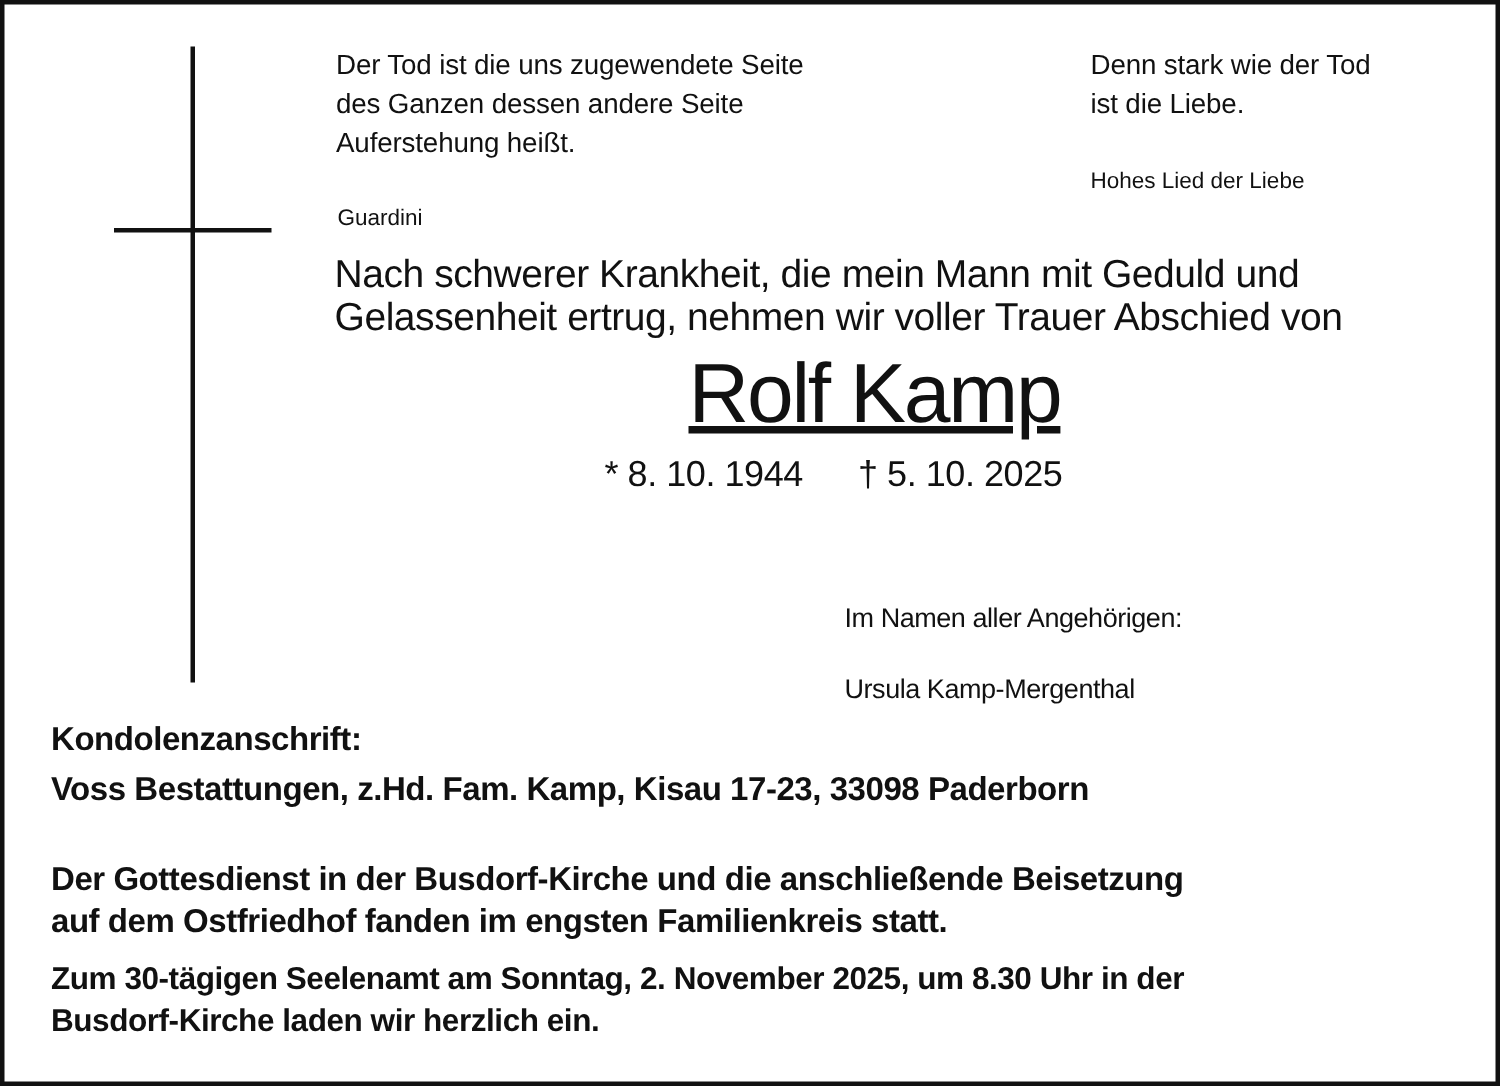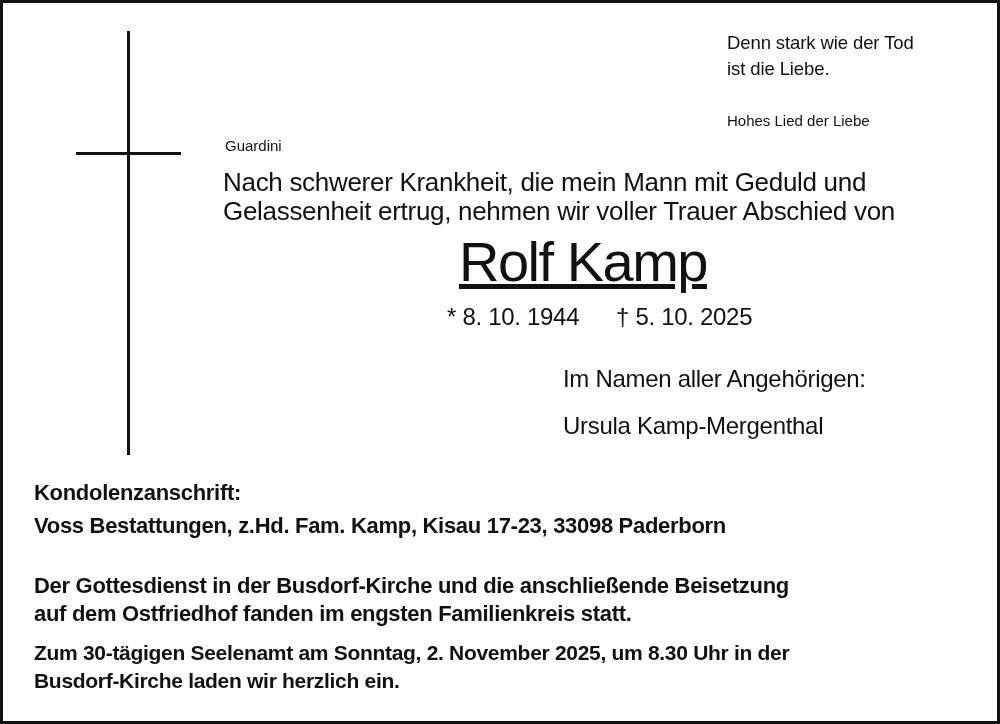--- a/index.html
+++ b/index.html
@@ -11,50 +11,55 @@
     }
     .abs { position: absolute; white-space: nowrap; }
     .cross-v { position: absolute; left: 124px; top: 28px; width: 3px; height: 424px; background: #111; }
     .cross-h { position: absolute; left: 73px; top: 149px; width: 105px; height: 3px; background: #111; }
     .quote { font-size: 18.5px; line-height: 26px; letter-spacing: -0.1px; }
     .source { font-size: 15px; margin-top: 16px; }
     .intro { font-size: 26px; line-height: 29px; letter-spacing: -0.3px; }
     .name { font-size: 56px; letter-spacing: -1.5px; text-decoration: underline; }
     .dates { font-size: 24px; letter-spacing: -0.3px; }
     .dates span { display: inline-block; }
-    .sign { font-size: 24px; letter-spacing: -0.3px; }
+    .sign { font-size: 18px; letter-spacing: -0.3px; margin-top: 37px; }
     .body { font-size: 22px; line-height: 28px; letter-spacing: -0.3px; font-weight: bold; }
     .just { white-space: normal; text-align: justify; text-align-last: left; }
   </style>
 </head>
 <body>
 
 <div class="frame">
 
   <div>
     <div class="cross-v"></div>
     <div class="cross-h"></div>
   </div>
 
+  <div class="abs quote" style="left:221px; top:27px;">
+    <div>Der Tod ist die uns zugewendete Seite</div>
+    <div>des Ganzen dessen andere Seite</div>
+    <div>Auferstehung heißt.</div>
+  </div>
   <div class="abs source" style="left:222px; top:118px;">Guardini</div>
 
   <div class="abs quote" style="left:724px; top:27px;">
     <div>Denn stark wie der Tod</div>
     <div>ist die Liebe.</div>
   </div>
   <div class="abs source" style="left:724px; top:93px;">Hohes Lied der Liebe</div>
 
   <div class="abs intro" style="left:220px; top:165px;">
     <div>Nach schwerer Krankheit, die mein Mann mit Geduld und</div>
     <div>Gelassenheit ertrug, nehmen wir voller Trauer Abschied von</div>
   </div>
 
   <div class="abs name" style="left:456px; top:226px;">Rolf Kamp</div>
 
-  <div class="abs dates" style="left:444px; top:300px;">
+  <div class="abs dates" style="left:400px; top:300px;">
     <span>* 8. 10. 1944</span>
     <span style="width:24px;"></span>
     <span>† 5. 10. 2025</span>
   </div>
 
   <div class="abs sign" style="left:560px; top:362px;">Im Namen aller Angehörigen:</div>
   <div class="abs sign" style="left:560px; top:409px;">Ursula Kamp-Mergenthal</div>
 
   <div class="abs body" style="left:31px; top:476px;">Kondolenzanschrift:</div>
   <div class="abs body" style="left:31px; top:509px;">Voss Bestattungen, z.Hd. Fam. Kamp, Kisau 17-23, 33098 Paderborn</div>

